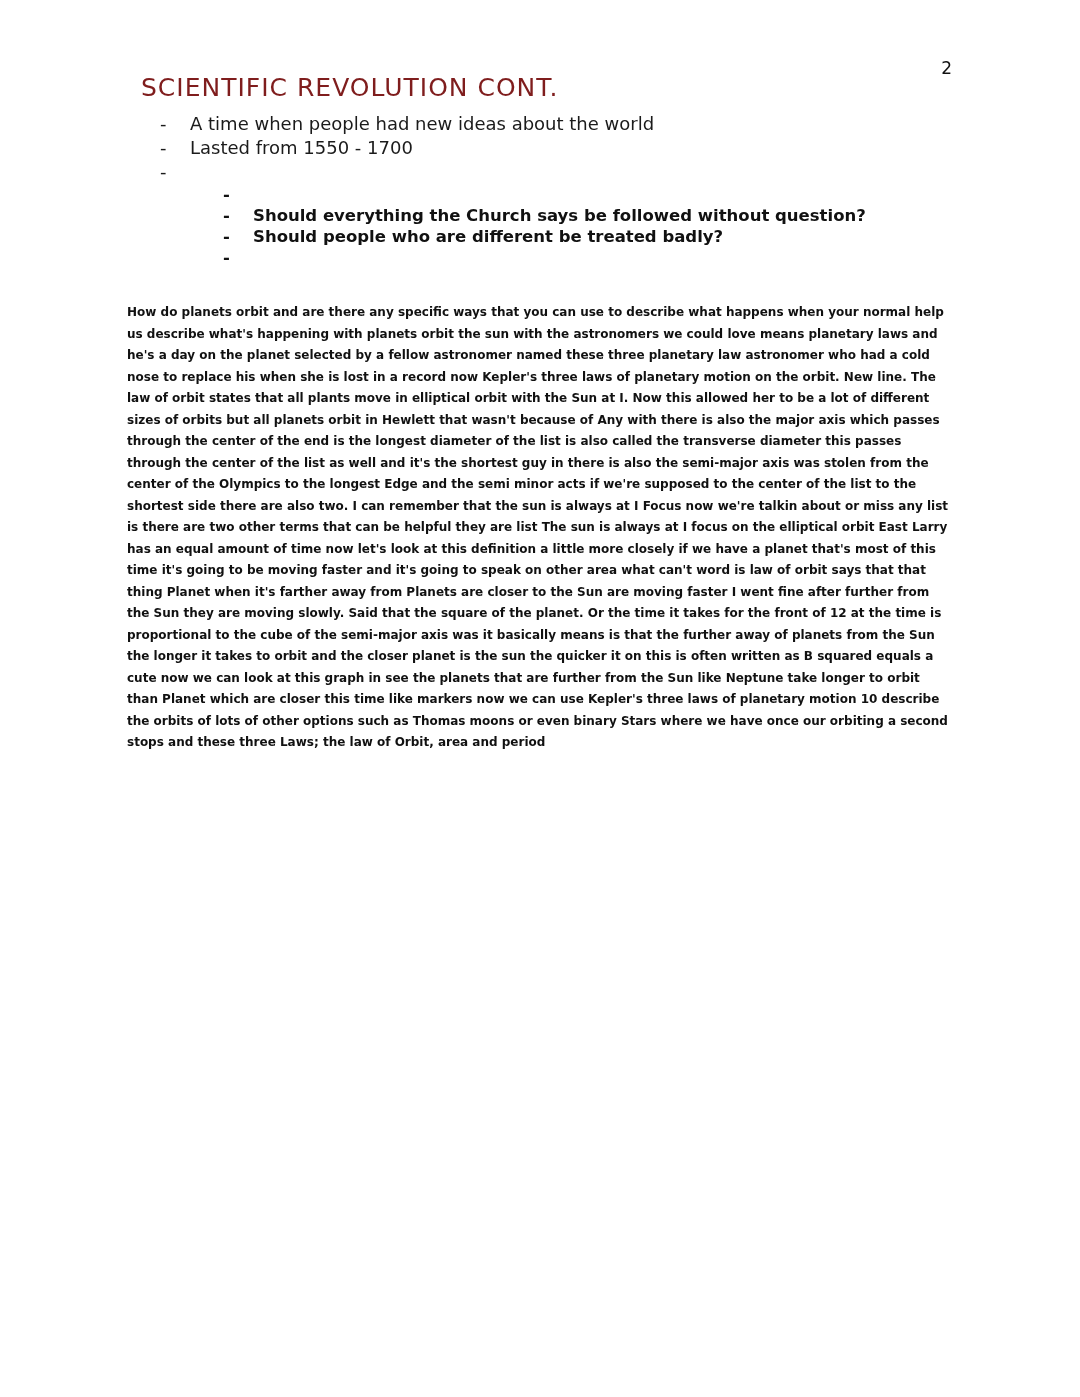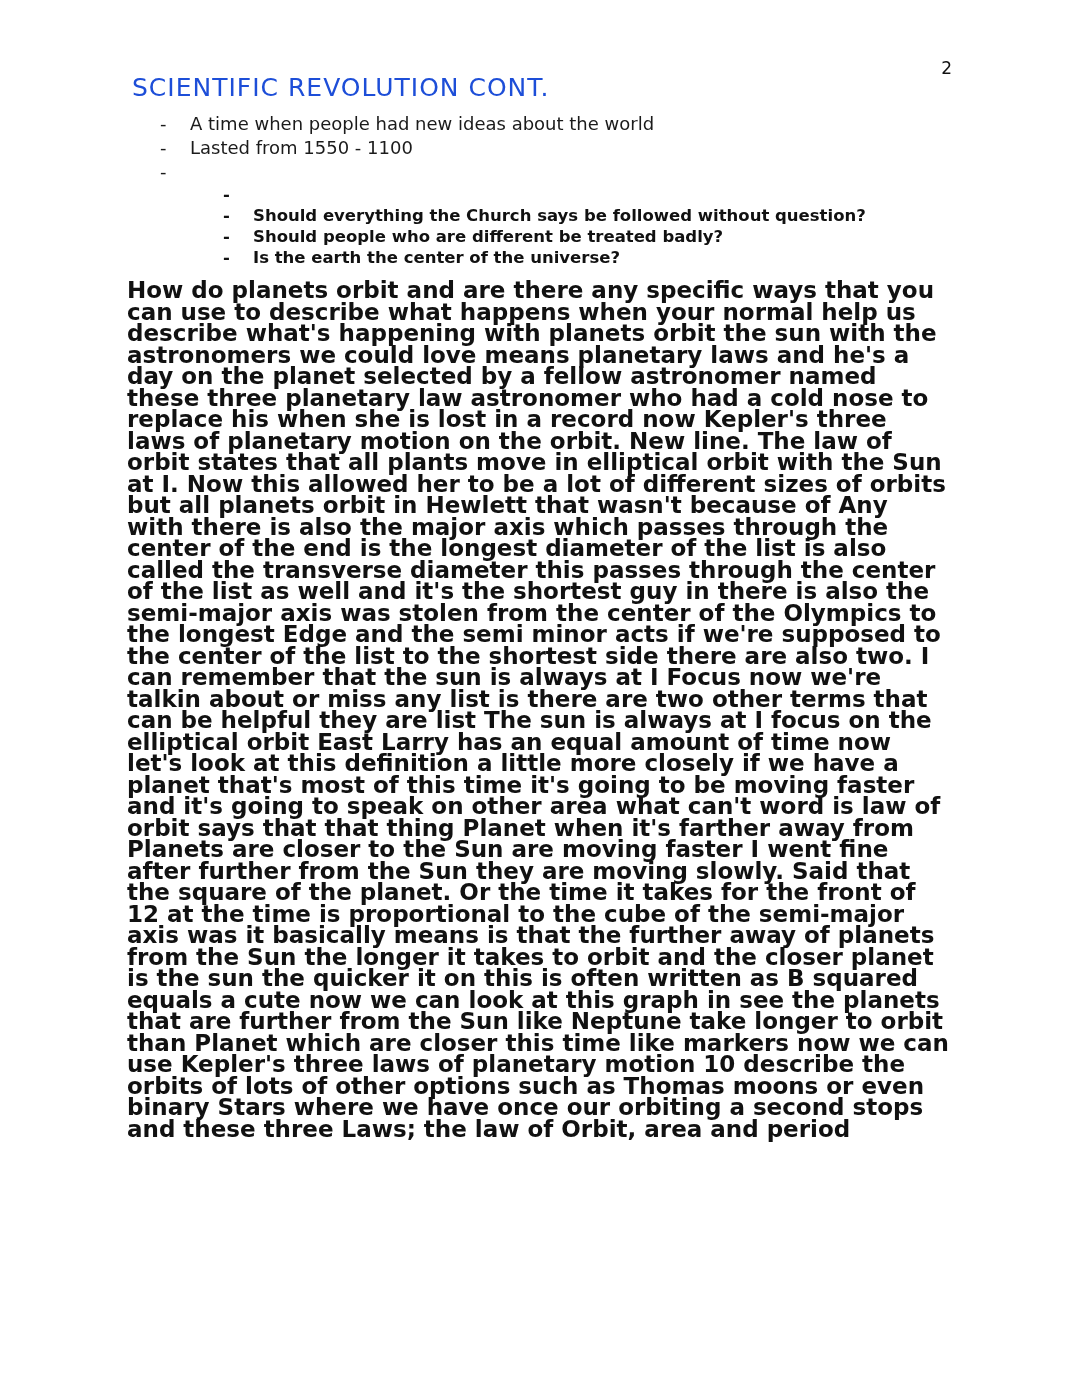--- a/index.html
+++ b/index.html
@@ -28,25 +28,25 @@
   }
   .doc-title {
     margin: 48px 0 0 0;
     text-align: center;
     font-size: 34px;
     font-weight: bold;
     letter-spacing: 0.5px;
     color: #111111;
   }
   .section-heading {
-    margin: 18px 0 10px 5px;
+    margin: 18px 0 10px 14px;
     font-size: 25px;
     font-weight: normal;
     letter-spacing: 1px;
-    color: #1d4ed8;
+    color: #7f1d1d;
   }
   ul.bullets {
     list-style: none;
     margin: 0;
     padding: 0;
   }
   ul.bullets li {
     display: flex;
     align-items: flex-start;
   }
@@ -65,22 +65,22 @@
     padding-left: 96px;
     font-size: 16.5px;
     font-weight: bold;
     line-height: 21px;
     color: #111111;
   }
   li.l2 .dash {
     width: 32px;
   }
   .body-text {
-    margin: 12px 0 0 0;
-    font-size: 23px;
+    margin: 34px 0 0 0;
+    font-size: 12px;
     font-weight: bold;
     line-height: 21.5px;
     color: #111111;
     max-width: 828px;
   }
 </style>
 </head>
 <body>
 
 <div class="page">
@@ -90,37 +90,36 @@
 
   <h2 class="section-heading">SCIENTIFIC REVOLUTION CONT.</h2>
 
   <ul class="bullets">
     <li class="l1">
       <span class="dash">-</span>
       <span>A time when people had new ideas about the world</span>
     </li>
     <li class="l1">
       <span class="dash">-</span>
-      <span>Lasted from 1550 - 1100</span>
+      <span>Lasted from 1550 - 1700</span>
     </li>
     <li class="l1">
       <span class="dash">-</span>
     </li>
     <li class="l2">
       <span class="dash">-</span>
     </li>
     <li class="l2">
       <span class="dash">-</span>
       <span>Should everything the Church says be followed without question?</span>
     </li>
     <li class="l2">
       <span class="dash">-</span>
       <span>Should people who are different be treated badly?</span>
     </li>
     <li class="l2">
       <span class="dash">-</span>
-      <span>Is the earth the center of the universe?</span>
     </li>
   </ul>
 
   <p class="body-text">How do planets orbit and are there any specific ways that you can use to describe what happens when your normal help us describe what's happening with planets orbit the sun with the astronomers we could love means planetary laws and he's a day on the planet selected by a fellow astronomer named these three planetary law astronomer who had a cold nose to replace his when she is lost in a record now Kepler's three laws of planetary motion on the orbit. New line. The law of orbit states that all plants move in elliptical orbit with the Sun at I. Now this allowed her to be a lot of different sizes of orbits but all planets orbit in Hewlett that wasn't because of Any with there is also the major axis which passes through the center of the end is the longest diameter of the list is also called the transverse diameter this passes through the center of the list as well and it's the shortest guy in there is also the semi-major axis was stolen from the center of the Olympics to the longest Edge and the semi minor acts if we're supposed to the center of the list to the shortest side there are also two. I can remember that the sun is always at I Focus now we're talkin about or miss any list is there are two other terms that can be helpful they are list The sun is always at I focus on the elliptical orbit East Larry has an equal amount of time now let's look at this definition a little more closely if we have a planet that's most of this time it's going to be moving faster and it's going to speak on other area what can't word is law of orbit says that that thing Planet when it's farther away from Planets are closer to the Sun are moving faster I went fine after further from the Sun they are moving slowly. Said that the square of the planet. Or the time it takes for the front of 12 at the time is proportional to the cube of the semi-major axis was it basically means is that the further away of planets from the Sun the longer it takes to orbit and the closer planet is the sun the quicker it on this is often written as B squared equals a cute now we can look at this graph in see the planets that are further from the Sun like Neptune take longer to orbit than Planet which are closer this time like markers now we can use Kepler's three laws of planetary motion 10 describe the orbits of lots of other options such as Thomas moons or even binary Stars where we have once our orbiting a second stops and these three Laws; the law of Orbit, area and period</p>
 
 </div>
 
 </body></html>

